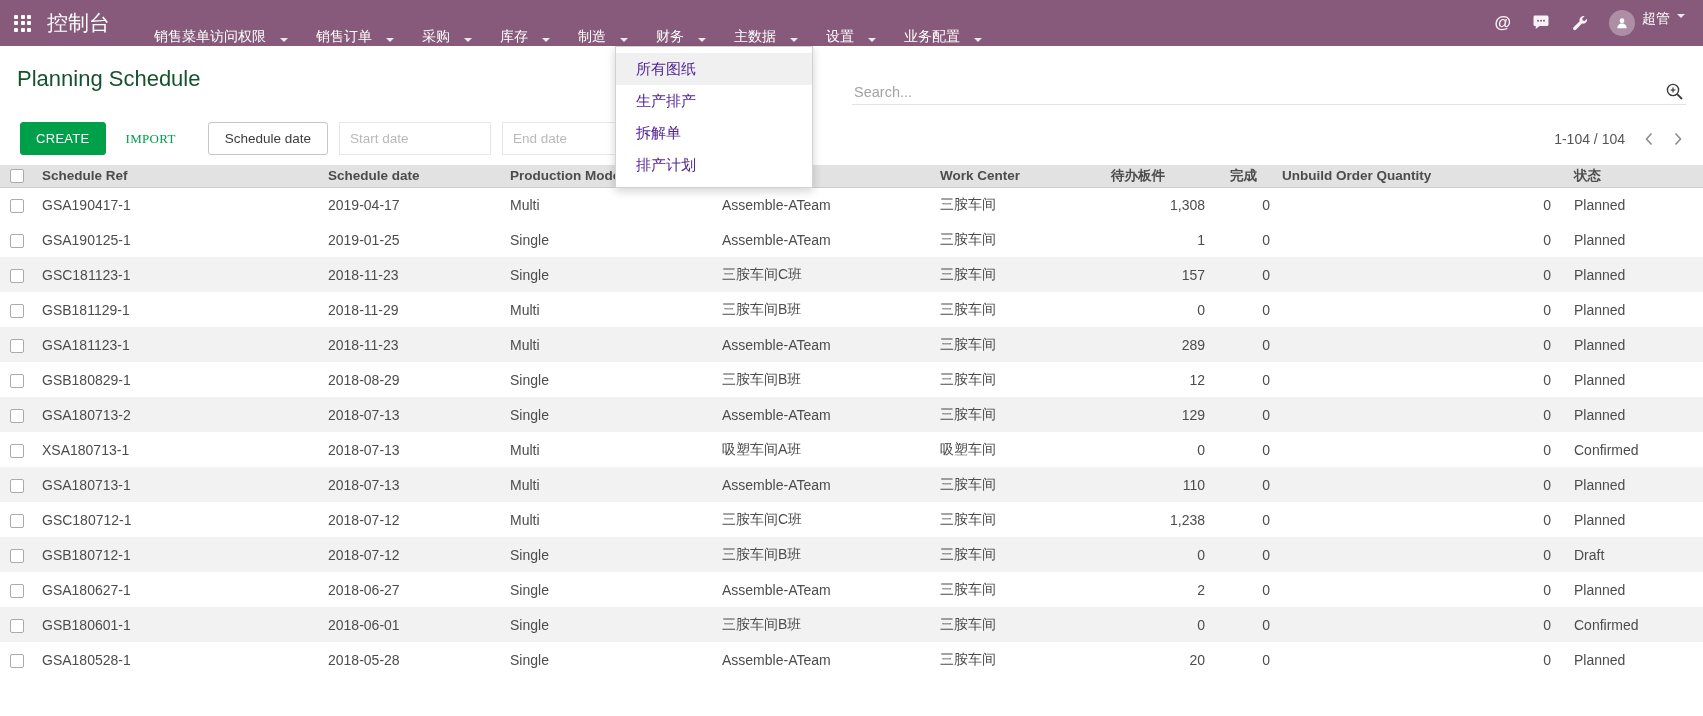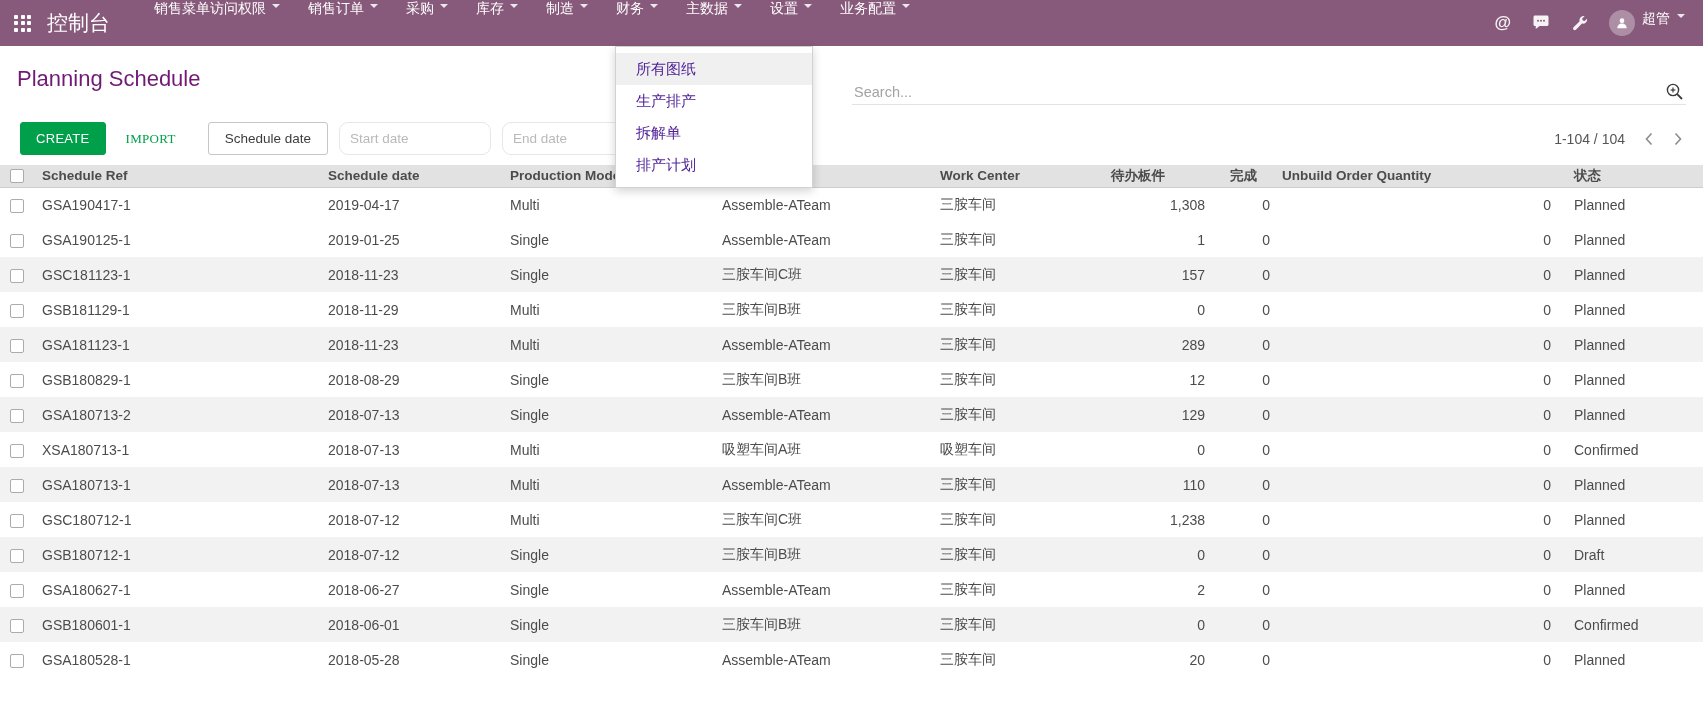--- a/index.html
+++ b/index.html
@@ -16,41 +16,41 @@
     display: flex; align-items: center; padding: 0 18px 0 14px; color: #fff;
   }
   .apps-grid {
     display: grid; grid-template-columns: repeat(3, 4px); grid-template-rows: repeat(3, 4px);
     gap: 2.5px; margin-right: 16px; cursor: pointer;
   }
   .apps-grid i { background: #fff; border-radius: 1px; }
   .brand { font-size: 21px; font-weight: 500; margin-right: 30px; white-space: nowrap; cursor: pointer; }
   .nav-menus { display: flex; align-items: center; height: 100%; }
   .nav-item {
-    height: 100%; display: flex; align-items: flex-start; gap: 6px;
+    height: 100%; display: flex; align-items: flex-end; gap: 14px;
     padding: 0 14px; font-size: 14px; color: #fff; cursor: pointer; white-space: nowrap;
     text-decoration: none;
   }
   .caret {
     width: 0; height: 0; border: 4px solid transparent;
     border-top-color: rgba(255,255,255,.85); margin-top: 4px; display: inline-block;
   }
   .nav-right { margin-left: auto; display: flex; align-items: center; gap: 21px; }
   .nav-icon { display: flex; align-items: center; cursor: pointer; }
   .at-icon { font-size: 17px; font-weight: bold; color: rgba(255,255,255,.92); cursor: pointer; }
   .user-menu { display: flex; align-items: flex-start; gap: 7px; cursor: pointer; }
   .avatar {
     width: 26px; height: 26px; border-radius: 50%; background: rgba(255,255,255,.32);
     display: flex; align-items: center; justify-content: center; overflow: hidden;
   }
   .user-name { font-size: 14px; }
 
   
   .cp-top { display: flex; justify-content: space-between; align-items: center; height: 66px; padding: 0 17px; }
-  .page-title { font-size: 22px; font-weight: 400; color: #701a75; margin: 0; }
+  .page-title { font-size: 22px; font-weight: 400; color: #14532d; margin: 0; }
   .search-bar {
     width: 834px; align-self: flex-end; margin-bottom: 7px;
     display: flex; align-items: center; border-bottom: 1px solid #e3e3e3; padding-bottom: 3px;
   }
   .search-input { flex: 1; border: none; outline: none; font-size: 14.5px; color: #444; background: transparent; }
   .search-input::placeholder { color: #a3a3a3; }
   .magnifier-btn { background: none; border: none; padding: 0 2px; cursor: pointer; display: flex; }
 
   .cp-bottom { display: flex; align-items: center; height: 53px; padding: 0 20px; }
   .btn-create {
@@ -64,21 +64,21 @@
     font-size: 13px; font-weight: 500; letter-spacing: .3px; margin-left: 14px; cursor: pointer;
     font-family: Liberation Serif, serif;
   }
   .filter-btn {
     margin-left: 26px; background: #fff; border: 1px solid #c6c6c6; color: #3c3c3c;
     font-size: 13.5px; padding: 8px 16px; border-radius: 3px; cursor: pointer;
     font-family: inherit;
   }
   .date-input {
     margin-left: 11px; width: 152px; border: 1px solid #e7e7e7; background: #fff;
-    padding: 8px 10px; font-size: 13.5px; color: #444; border-radius: 9px; outline: none;
+    padding: 8px 10px; font-size: 13.5px; color: #444; border-radius: 0; outline: none;
     font-family: inherit;
   }
   .date-input::placeholder { color: #b9b9b9; }
   .pager { margin-left: auto; display: flex; align-items: center; gap: 19px; }
   .pager-text { font-size: 14px; color: #555; }
   .chev { display: flex; align-items: center; cursor: pointer; }
 
   
   table.list { border-collapse: collapse; table-layout: fixed; width: 1703px; }
   thead th {

